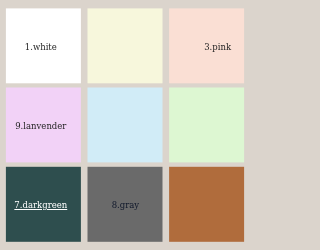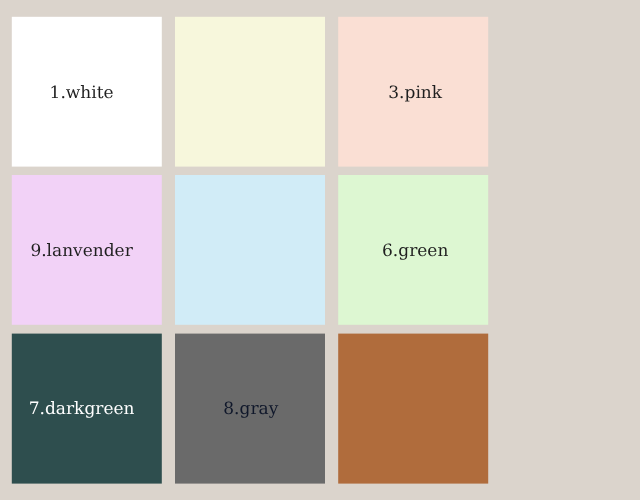--- a/index.html
+++ b/index.html
@@ -45,21 +45,21 @@
     -webkit-font-smoothing: antialiased;
   }
   .c0 { left: 5.9px;   width: 75px; }
   .c1 { left: 87.5px;  width: 75px; }
   .c2 { left: 169.1px; width: 75px; }
   .r0 { top: 8.4px;   height: 74.9px; }
   .r1 { top: 87.5px;  height: 74.9px; }
   .r2 { top: 166.8px; height: 75px; }
   .c0 .swatch-label { left: -2.6px; }
   .c1 .swatch-label { left: 0.4px; }
-  .c2 .swatch-label { left: 1px; }
+  .c2 .swatch-label { left: 11px; }
 </style>
 </head>
 <body style="background: rgb(219, 212, 204);">
 
 <svg id="swatch-layer" width="250" height="250" viewBox="0 0 250 250">
   <rect x="5.9" y="8.4" width="75" height="74.9" fill="#ffffff"></rect>
   <rect x="87.5" y="8.4" width="75" height="74.9" fill="#f7f7dc"></rect>
   <rect x="169.1" y="8.4" width="75" height="74.9" fill="#fadfd4"></rect>
   <rect x="5.9" y="87.5" width="75" height="74.9" fill="#f2d2f7"></rect>
   <rect x="87.5" y="87.5" width="75" height="74.9" fill="#d1ecf7"></rect>
@@ -72,22 +72,19 @@
 <div id="palette-grid">
   <div class="swatch c0 r0" style="color: rgb(31, 31, 31);">
     <span class="swatch-label">1.white</span>
   </div>
   <div class="swatch c2 r0" style="color: rgb(31, 31, 31);">
     <span class="swatch-label">3.pink</span>
   </div>
   <div class="swatch c0 r1" style="color: rgb(31, 31, 31);">
     <span class="swatch-label">9.lanvender</span>
   </div>
-  <div class="swatch c2 r1" style="color: rgb(31, 31, 31);">
-    <span class="swatch-label">6.green</span>
-  </div>
-  <div class="swatch c0 r2" style="color: rgb(255, 255, 255);">
+  <div class="swatch c0 r2" style="color: rgb(255, 255, 255); text-decoration: underline;">
     <span class="swatch-label">7.darkgreen</span>
   </div>
   <div class="swatch c1 r2" style="color: #0f172a;">
     <span class="swatch-label">8.gray</span>
   </div>
 </div>
 
 </body></html>

